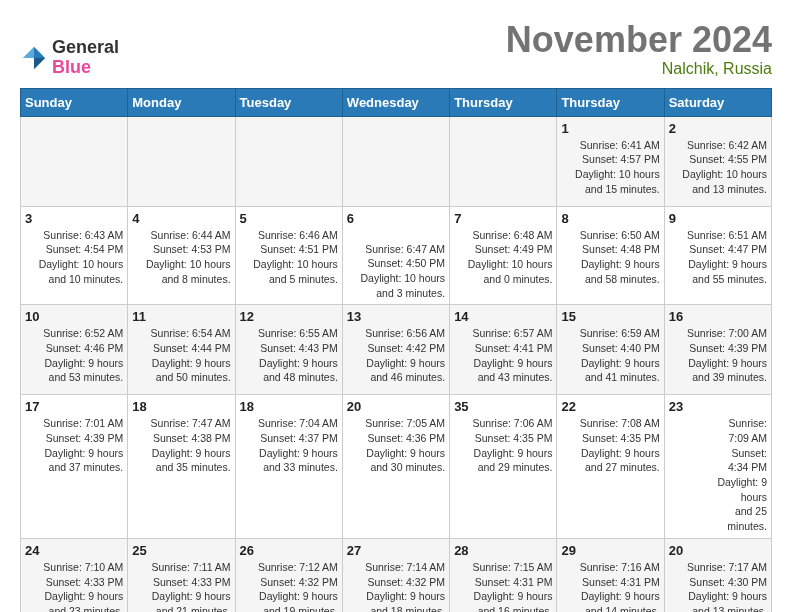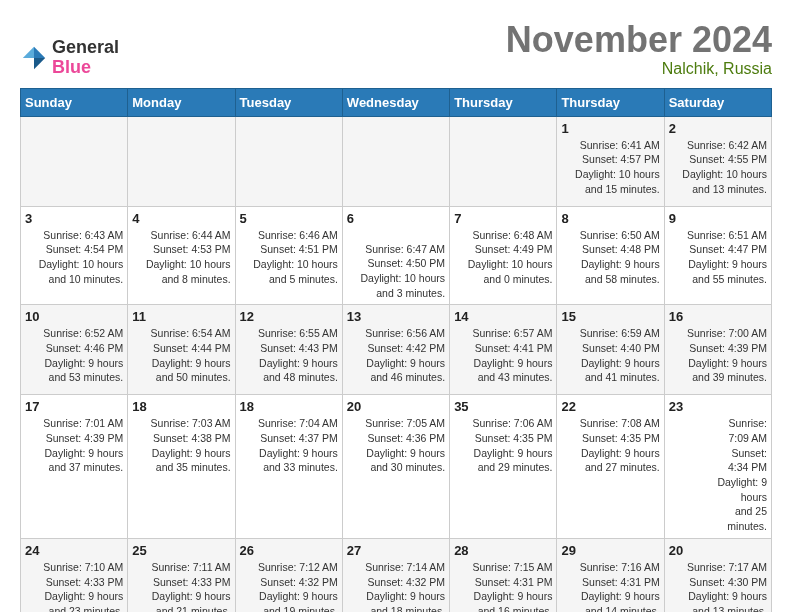--- a/index.html
+++ b/index.html
@@ -250,21 +250,21 @@
       <tr>
         <td>
           <span class="day-number">17</span>
           <div class="day-info" style="white-space: pre-line;">Sunrise: 7:01 AM
 Sunset: 4:39 PM
 Daylight: 9 hours
 and 37 minutes.</div>
         </td>
         <td>
           <span class="day-number">18</span>
-          <div class="day-info" style="white-space: pre-line;">Sunrise: 7:03 AM
+          <div class="day-info" style="white-space: pre-line;">Sunrise: 7:47 AM
 Sunset: 4:38 PM
 Daylight: 9 hours
 and 35 minutes.</div>
         </td>
         <td>
           <span class="day-number">18</span>
           <div class="day-info" style="white-space: pre-line;">Sunrise: 7:04 AM
 Sunset: 4:37 PM
 Daylight: 9 hours
 and 33 minutes.</div>

